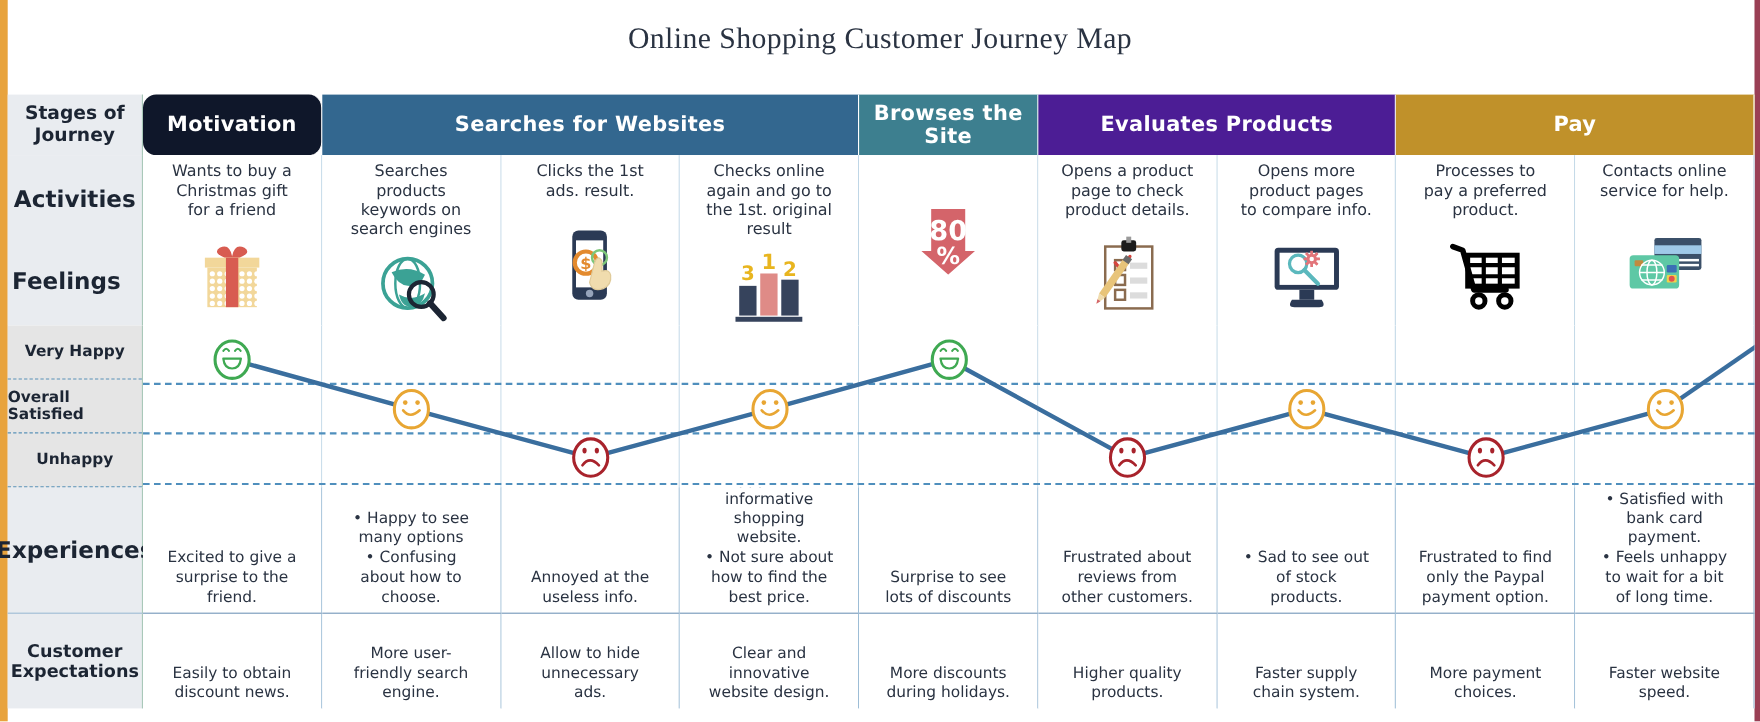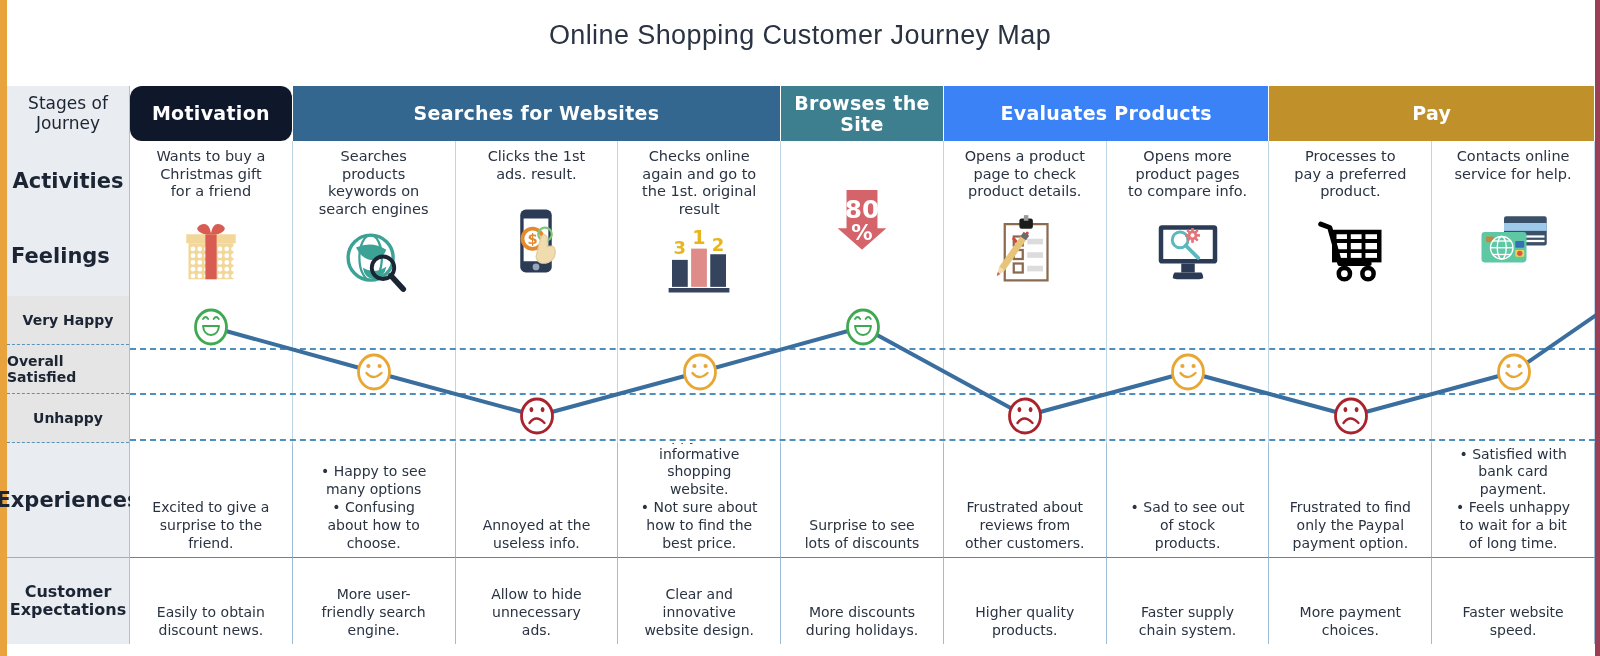--- a/index.html
+++ b/index.html
@@ -24,21 +24,21 @@
     position: absolute; right: 0; top: 0;
     width: 5px; height: 656px;
     background: #9a3f55;
   }
   .title {
     position: absolute;
     left: 0; top: 20px; width: 1600px;
     text-align: center;
     font-size: 27px;
     color: #2a3342;
-    font-family: Liberation Sans, sans-serif;
+    font-family: Liberation Serif, serif;
     letter-spacing: 0.4px;
   }
 
   
   .jm {
     position: absolute;
     left: 7px; top: 86px;
     width: 1588px; height: 563px;
     display: grid;
     grid-template-columns: 123px repeat(9, 1fr);
@@ -79,21 +79,21 @@
     text-align: center;
     line-height: 1.1;
     border-right: 1px solid #ffffff;
     letter-spacing: 0.3px;
   }
   .hdr-corner {
     background: #e9ecf0;
     border-right: 1px solid #a9c8b9;
     display: flex; align-items: center; justify-content: center;
     text-align: center;
-    font-weight: normal; font-size: 17px; color: #1c2533;
+    font-weight: bold; font-size: 17px; color: #1c2533;
     line-height: 1.15;
   }
 
   
   .act-cell {
     flex-direction: column;
     justify-content: flex-start;
     padding-top: 7px;
     border-right: 1px solid #bfd6e6;
     border-bottom: none;
@@ -165,21 +165,21 @@
       </div>
       <div class="stagehdr" style="grid-column: span 1; background:#0f172a;border-radius:12px;">
         <span>Motivation</span>
       </div>
       <div class="stagehdr" style="grid-column: span 3; background:#33678f;">
         <span>Searches for Websites</span>
       </div>
       <div class="stagehdr" style="grid-column: span 1; background:#3d7f8f;">
         <span>Browses the Site</span>
       </div>
-      <div class="stagehdr" style="grid-column: span 2; background:#3b82f6;">
+      <div class="stagehdr" style="grid-column: span 2; background:#4c1d95;">
         <span>Evaluates Products</span>
       </div>
       <div class="stagehdr" style="grid-column: span 2; background:#c0912a;">
         <span>Pay</span>
       </div>
       <div class="rowlabel" style="background:#e9ecf0;border-bottom:none;">
         <div style="display:flex;flex-direction:column;height:100%;width:100%;">
           <div style="flex:1;display:flex;align-items:center;justify-content:center;">
             <span>Activities</span>
           </div>

